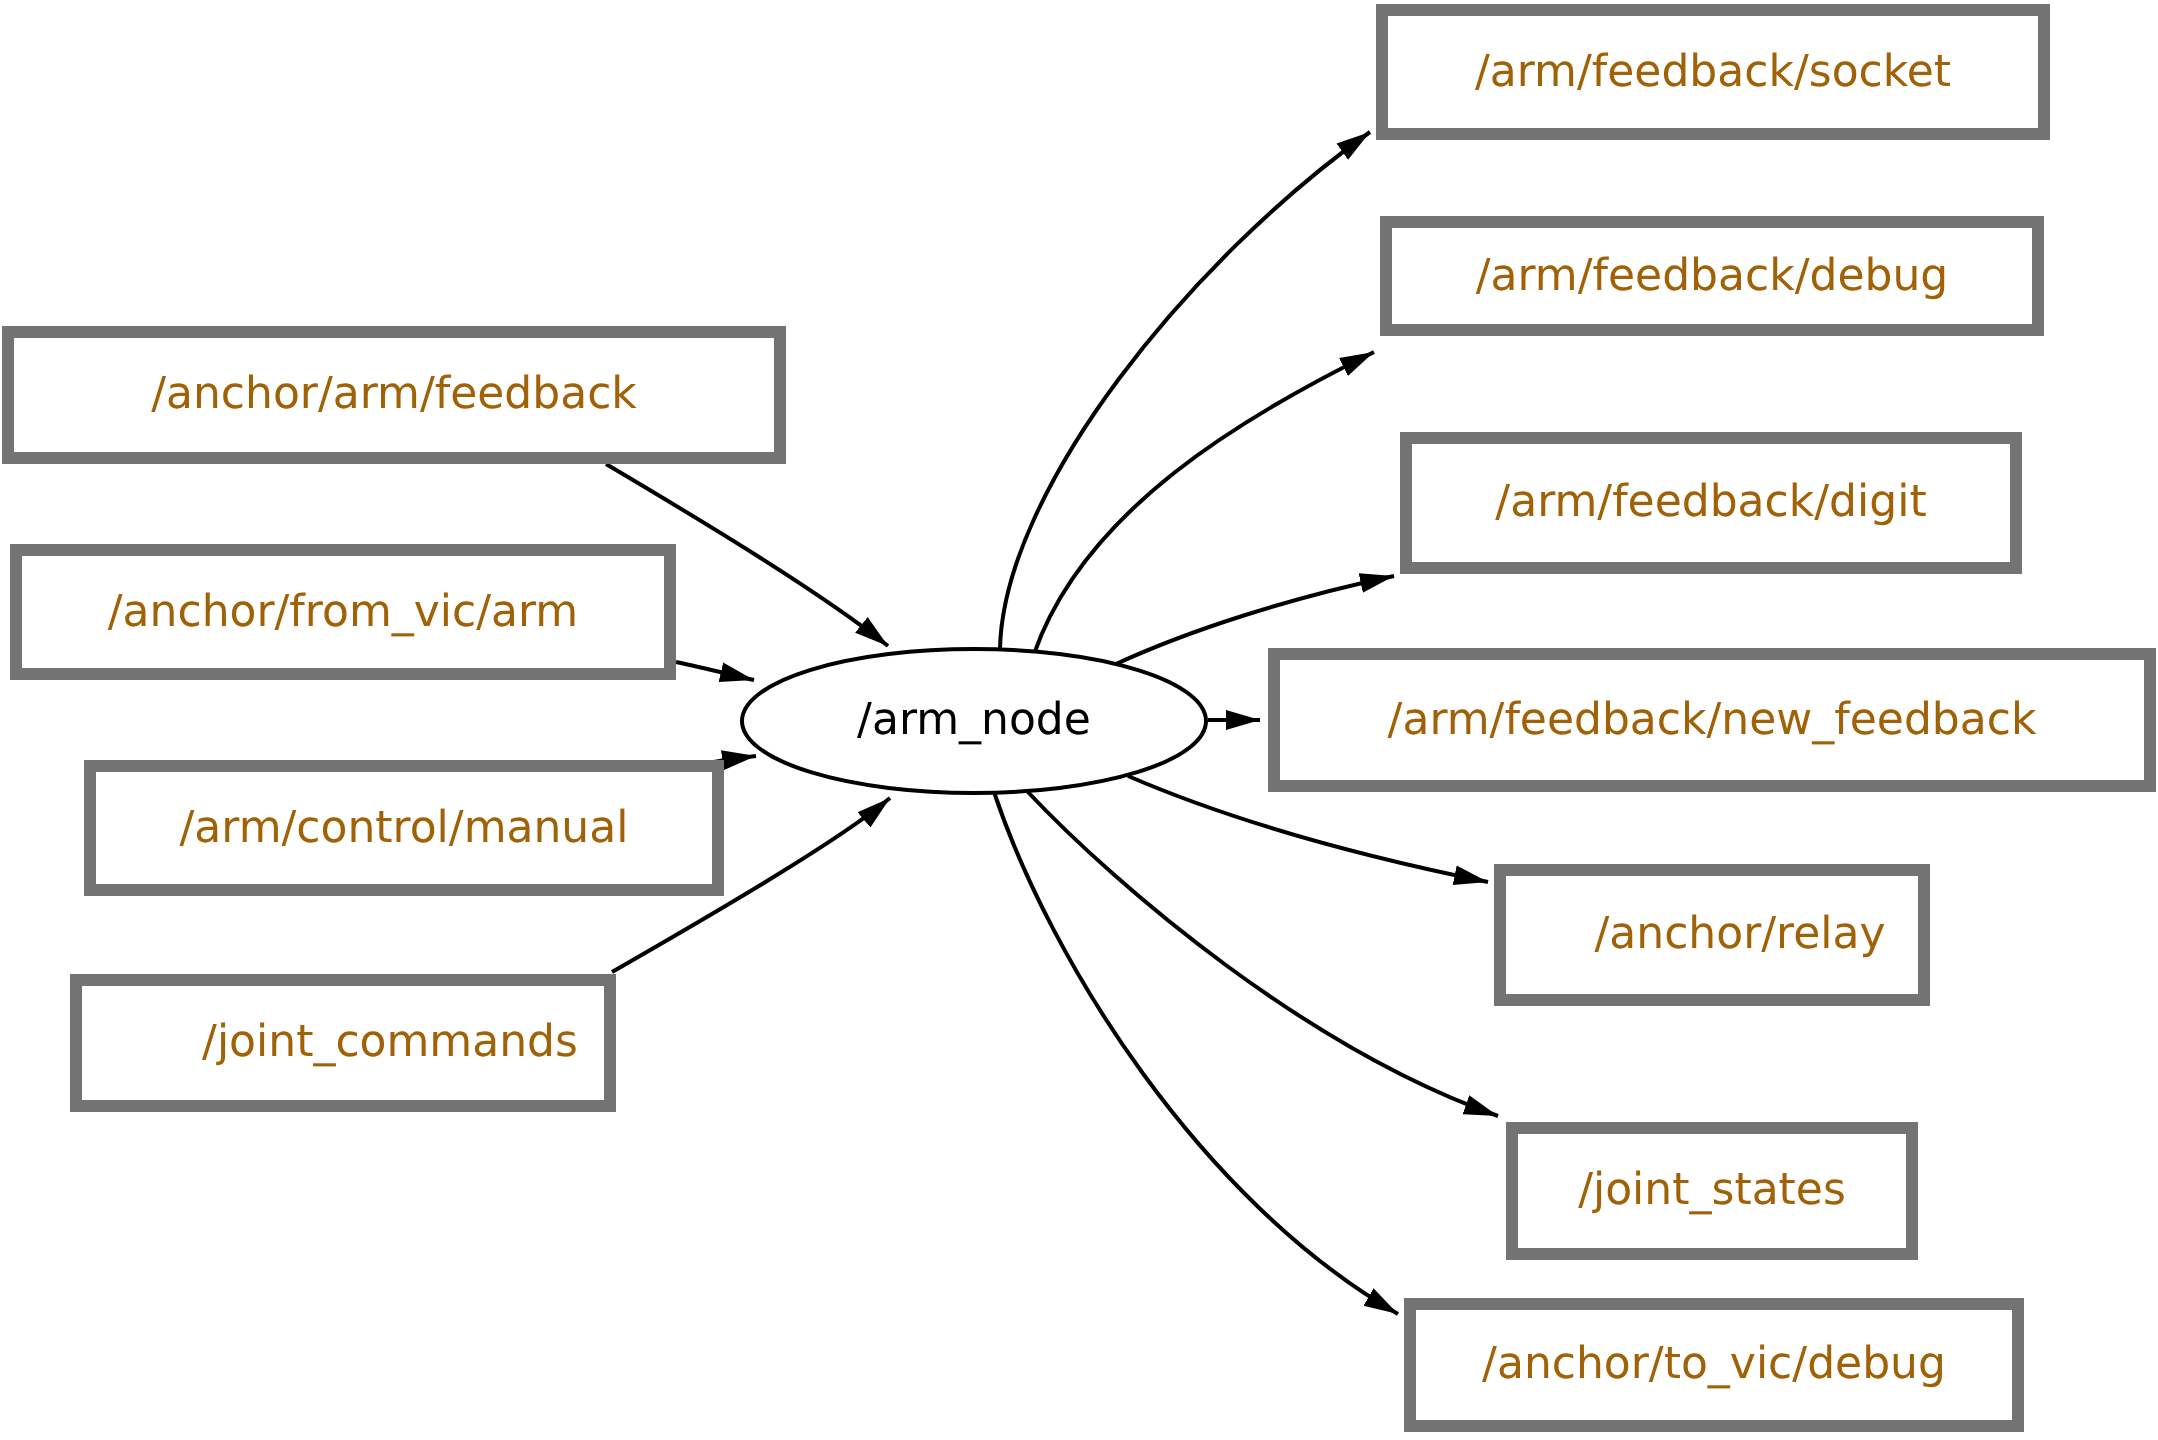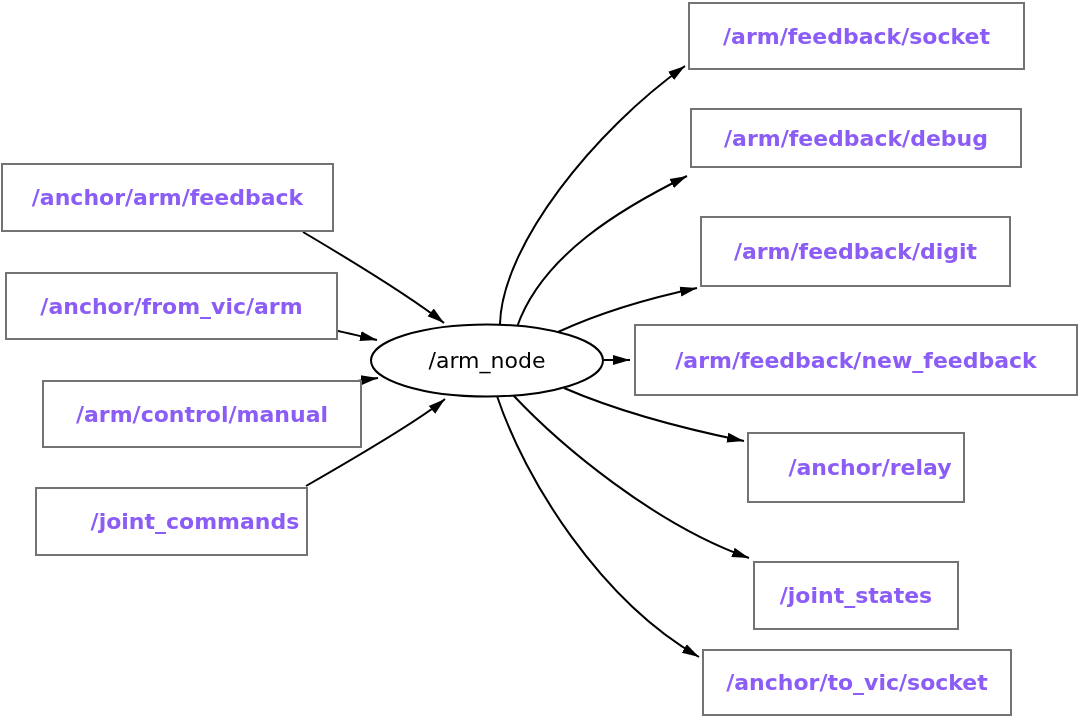--- a/index.html
+++ b/index.html
@@ -17,29 +17,28 @@
     width: 1079px; height: 720px;
   }
   .edge {
     fill: none;
     stroke: #000000;
     stroke-width: 2;
   }
   .topic-box {
     position: absolute;
     box-sizing: border-box;
-    border: 2px solid #737373;
+    border: 6px solid #737373;
     background: #ffffff;
     display: flex;
     align-items: center;
     justify-content: center;
     font-size: 22px;
-    color: #8b5cf6;
+    color: #a16207;
     white-space: nowrap;
-    font-weight: bold;
   }
   .node-ellipse-label {
     position: absolute;
     display: flex;
     align-items: center;
     justify-content: center;
     font-size: 22px;
     color: #000000;
     white-space: nowrap;
   }
@@ -67,21 +66,21 @@
     <path class="edge" d="M604,360 L630,360" marker-end="url(#ah)"></path>
     <path class="edge" d="M564,388 C615,410 675,427 744,441" marker-end="url(#ah)"></path>
     <path class="edge" d="M513,395 C560,445 655,525 749,558" marker-end="url(#ah)"></path>
     <path class="edge" d="M497,396 C525,480 600,600 699,657" marker-end="url(#ah)"></path>
 
     <ellipse cx="487" cy="360.5" rx="116" ry="36" fill="#ffffff" stroke="#000000" stroke-width="2"></ellipse>
   </svg>
 
   <div class="node-ellipse-label" style="left:371px; top:325px; width:232px; height:71px;">/arm_node</div>
 
-  <div class="topic-box" style="left:1px; top:163px; width:333px; height:69px;">
+  <div class="topic-box" style="left:1px; top:163px; width:392px; height:69px;">
     <span>/anchor/arm/feedback</span>
   </div>
   <div class="topic-box" style="left:5px; top:272px; width:333px; height:68px;">
     <span>/anchor/from_vic/arm</span>
   </div>
   <div class="topic-box" style="left:10px; top:380px; width:320px; height:68px;margin-left:32px;">
     <span>/arm/control/manual</span>
   </div>
   <div class="topic-box" style="left:35px; top:487px; width:273px; height:69px;padding-left:47px;">
     <span>/joint_commands</span>
@@ -99,16 +98,16 @@
   <div class="topic-box" style="left:634px; top:324px; width:444px; height:72px;">
     <span>/arm/feedback/new_feedback</span>
   </div>
   <div class="topic-box" style="left:747px; top:432px; width:218px; height:71px;padding-left:28px;">
     <span>/anchor/relay</span>
   </div>
   <div class="topic-box" style="left:753px; top:542px; width:206px; height:69px;margin-top:19px;">
     <span>/joint_states</span>
   </div>
   <div class="topic-box" style="left:702px; top:649px; width:310px; height:67px;">
-    <span>/anchor/to_vic/socket</span>
+    <span>/anchor/to_vic/debug</span>
   </div>
 
 </div>
 
 </body></html>

